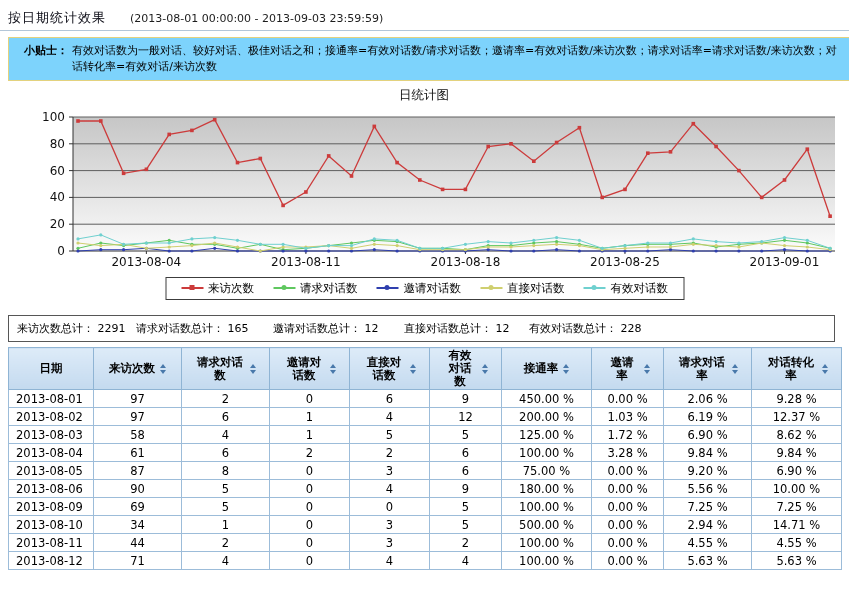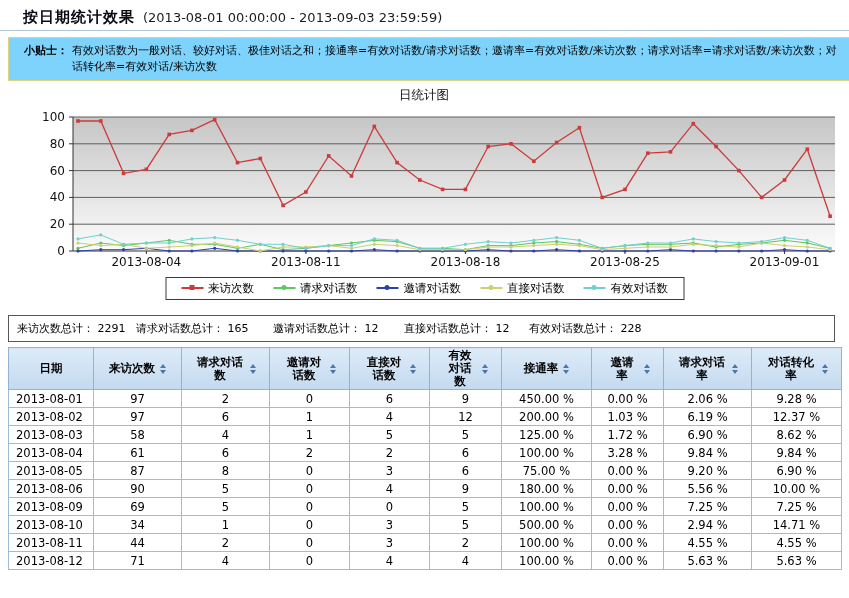--- a/index.html
+++ b/index.html
@@ -1,22 +1,22 @@
 <!DOCTYPE html>
 <html><head>
 <meta charset="utf-8">
 <style>
   html,body{margin:0;padding:0;}
   body{width:849px;height:598px;overflow:hidden;background:#fff;
        font-family:"DejaVu Sans","Liberation Sans",sans-serif;color:#000;position:relative;}
   #page{position:absolute;inset:0;}
   
   .hdr{position:absolute;top:7px;left:8px;white-space:nowrap;}
-  .title{font-size:15px;font-weight:bold;color:#0a0a14;letter-spacing:1px;margin-left:15px;}
-  .range{font-size:13px;color:#1c1c1c;margin-left:8px;}
+  .title{font-size:13px;font-weight:normal;color:#0a0a14;letter-spacing:1px;}
+  .range{font-size:11px;color:#1c1c1c;margin-left:24px;}
   .hr{position:absolute;top:30px;left:0;width:849px;border-top:1px solid #b3c6d8;}
   
   .tip{position:absolute;top:37px;left:8px;width:817px;background:#7dd3fc;
        border:1px solid #e3d27e;padding:5px 15px;font-size:11px;line-height:16px;
        display:flex;}
   .tip-label{font-weight:bold;flex:0 0 48px;}
   .tip-text{flex:1;}
   
   #chart-svg{position:absolute;top:84px;left:0;width:849px;height:194px;}
   .legend{position:absolute;top:277px;left:50%;transform:translateX(-50%);

